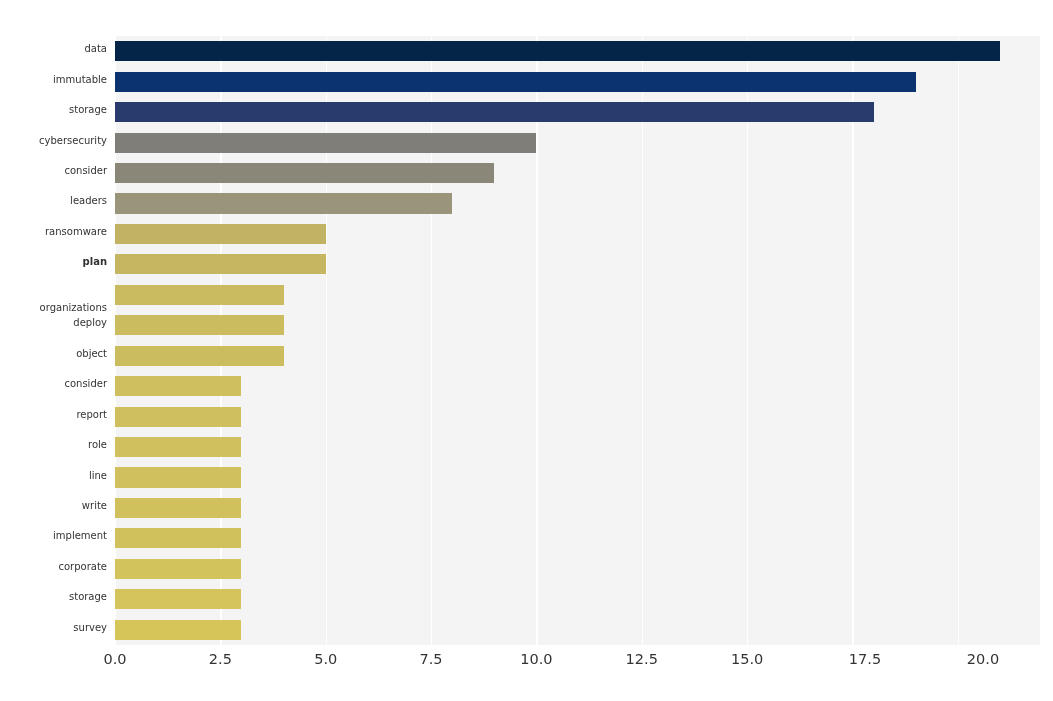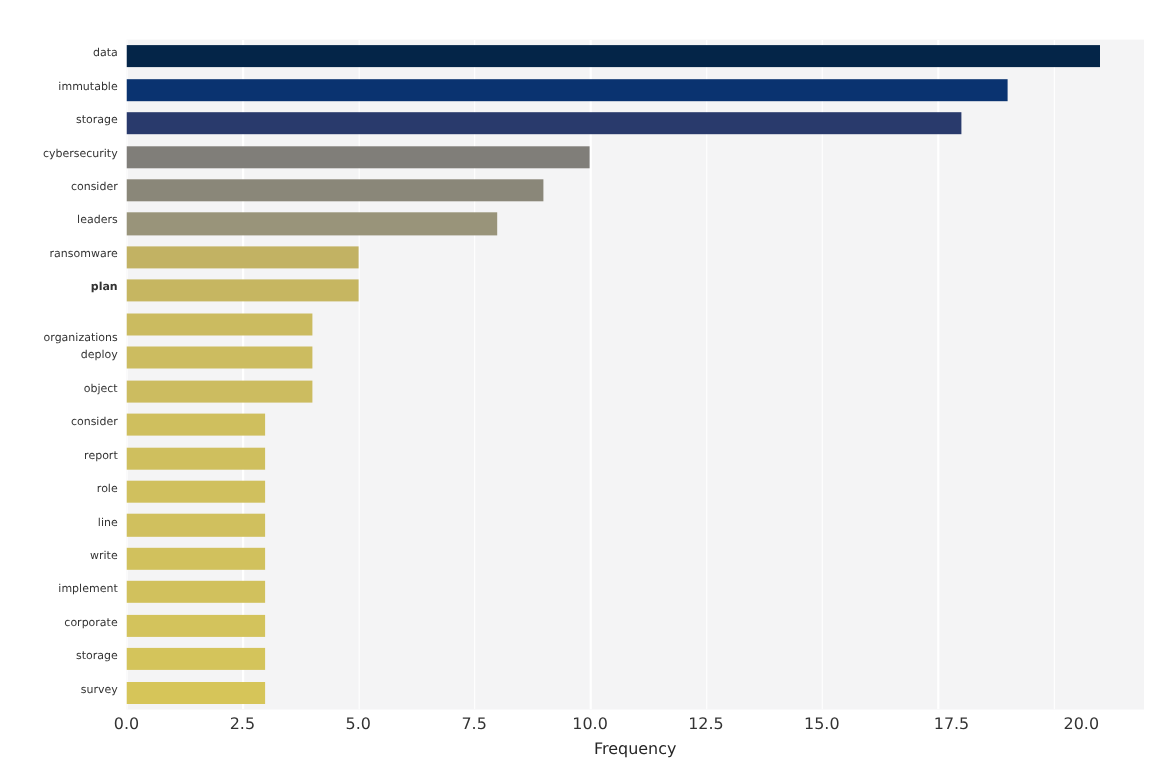--- a/index.html
+++ b/index.html
@@ -223,15 +223,14 @@
       <div class="xtick" style="left: 105.353px;">2.5</div>
       <div class="xtick" style="left: 210.706px;">5.0</div>
       <div class="xtick" style="left: 316.059px;">7.5</div>
       <div class="xtick" style="left: 421.412px;">10.0</div>
       <div class="xtick" style="left: 526.765px;">12.5</div>
       <div class="xtick" style="left: 632.118px;">15.0</div>
       <div class="xtick" style="left: 750px;">17.5</div>
       <div class="xtick" style="left: 868px;">20.0</div>
     </div>
 
-  <div id="xlabel">Frequency</div>
 
 </div>
 
 </body></html>

